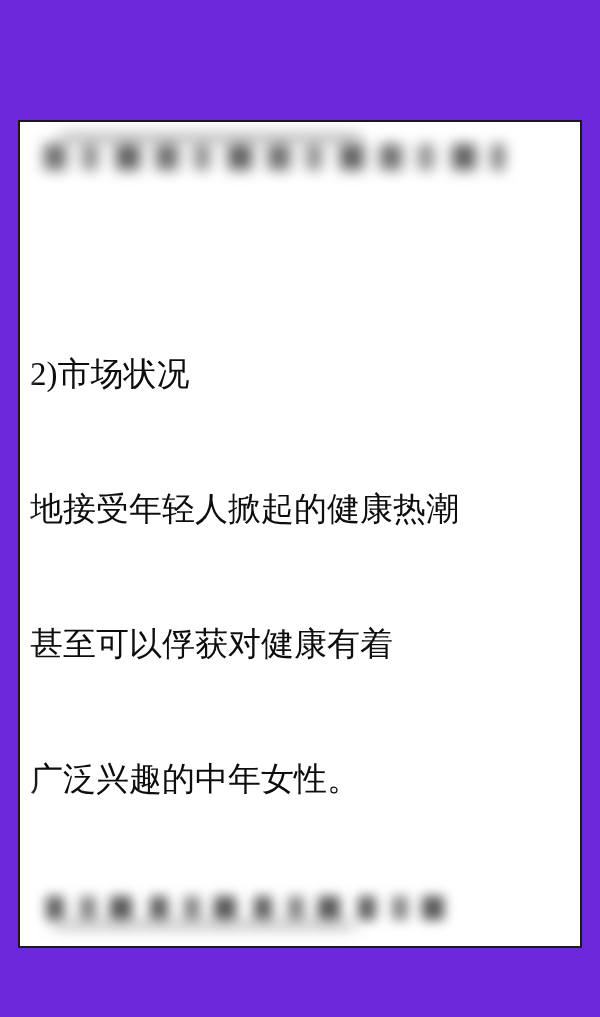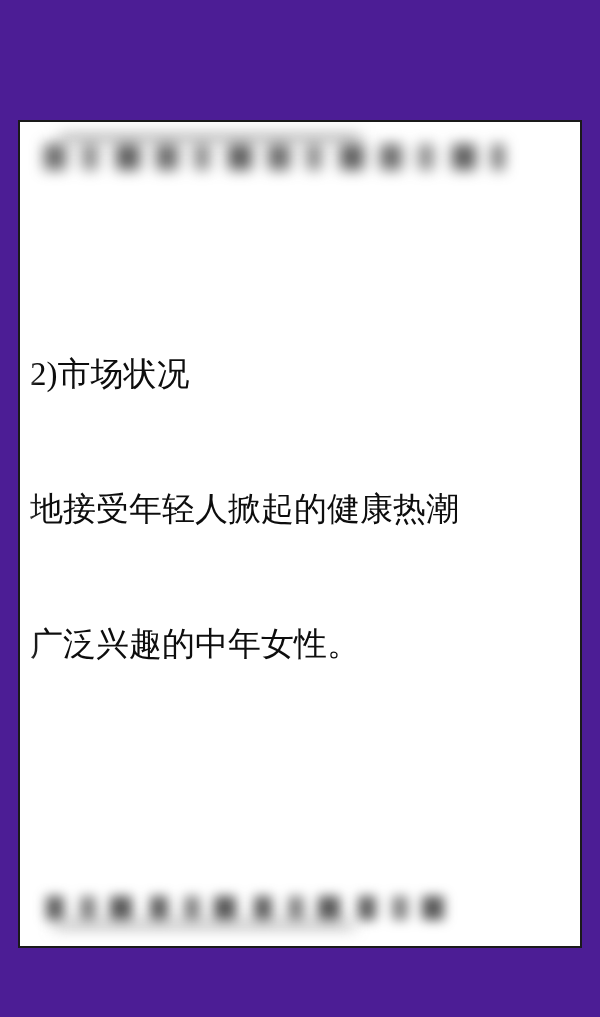--- a/index.html
+++ b/index.html
@@ -11,21 +11,21 @@
     overflow: hidden;
   }
   body {
     font-family: "Liberation Serif", serif;
   }
 
   .page {
     position: relative;
     width: 600px;
     height: 1017px;
-    background: #4c1d95;
+    background: #6d28d9;
   }
 
   
   .doc-panel {
     position: absolute;
     left: 18px;
     top: 120px;
     width: 564px;
     height: 828px;
     background: #ffffff;
@@ -145,20 +145,21 @@
     <div class="blur-strip-top">
       <div class="smudge2"></div>
       <div class="smudge"></div>
     </div>
 
     <div class="doc-body">
 
       <p class="para block-1">
         <span class="line">2)市场状况</span>
         <span class="line">地接受年轻人掀起的健康热潮</span>
+        <span class="line">甚至可以俘获对健康有着</span>
         <span class="line">广泛兴趣的中年女性。</span>
       </p>
 
     </div>
 
     <div class="blur-strip-bottom">
       <div class="smudge"></div>
       <div class="smudge2"></div>
     </div>
 

